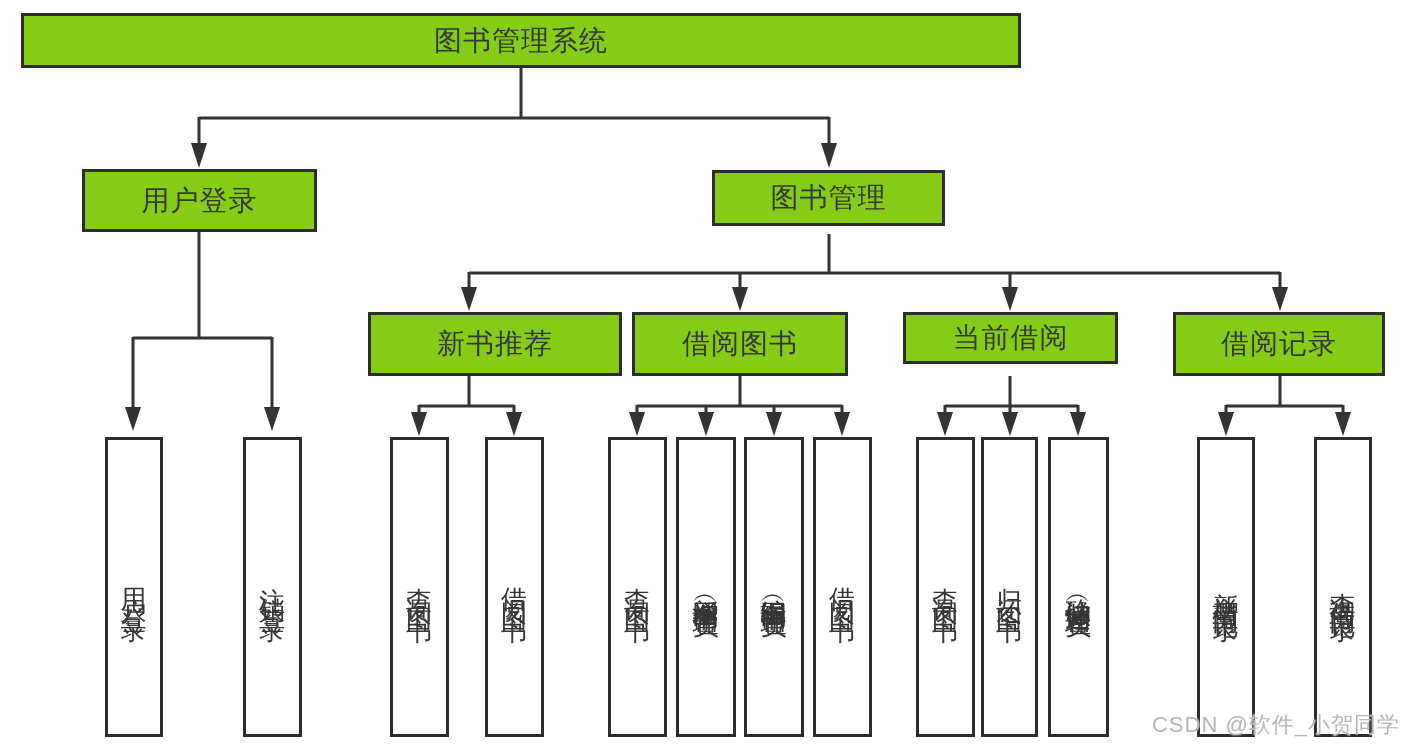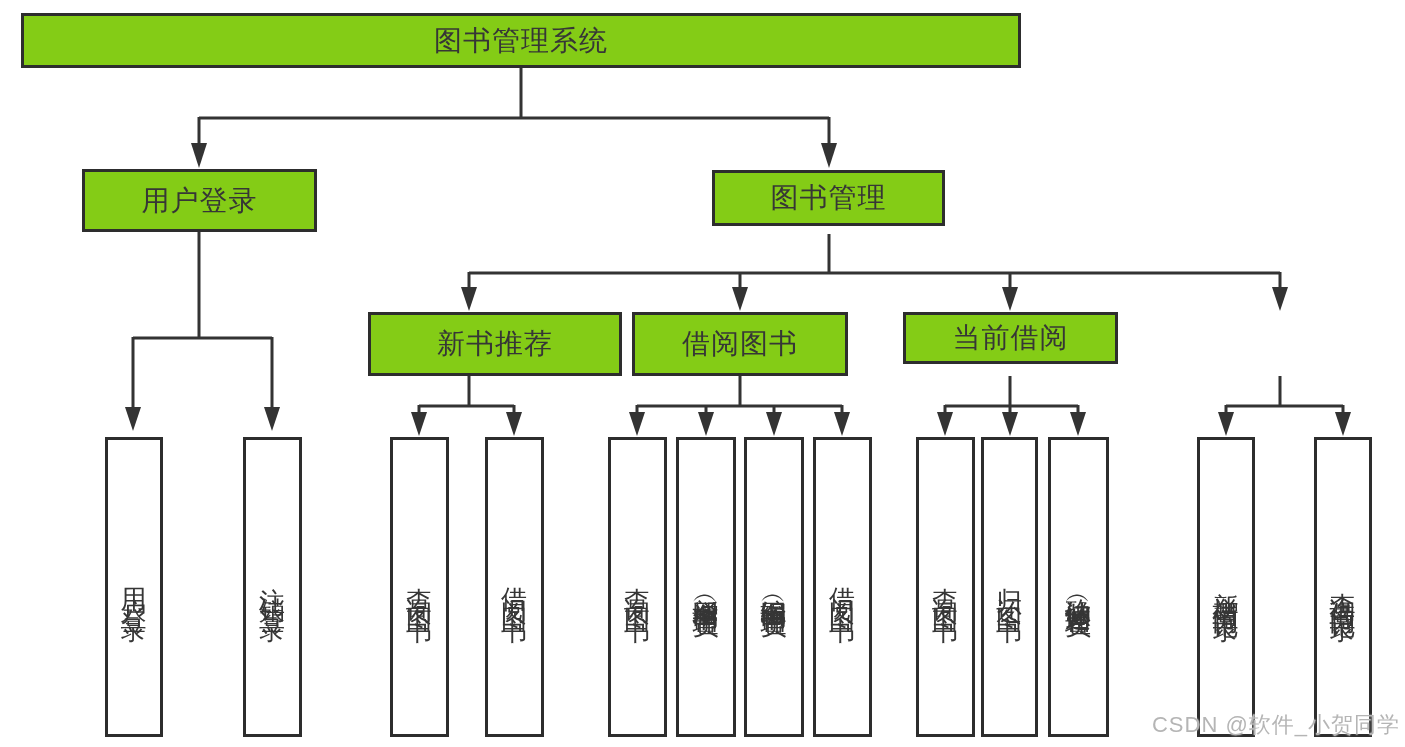--- a/index.html
+++ b/index.html
@@ -81,20 +81,21 @@
   </svg>
 
   <div class="node" style="left:21px; top:13px; width:1000px; height:55px;">图书管理系统</div>
 
   <div class="node" style="left:82px; top:169px; width:235px; height:63px;">用户登录</div>
   <div class="node" style="left:712px; top:170px; width:233px; height:56px;">图书管理</div>
 
   <div class="node" style="left:368px; top:312px; width:254px; height:64px;">新书推荐</div>
   <div class="node" style="left:632px; top:312px; width:216px; height:64px;">借阅图书</div>
   <div class="node" style="left:903px; top:312px; width:215px; height:52px;">当前借阅</div>
+  <div class="node" style="left:1173px; top:312px; width:212px; height:64px;">借阅记录</div>
 
   <div class="leaf ls4" style="left:105px; width:58px;">
     <span>用户登录</span>
     </div>
   <div class="leaf ls4" style="left:243px; width:59px;">
     <span>注销登录</span>
     </div>
   <div class="leaf ls4" style="left:390px; width:59px;">
     <span>查询图书</span>
     </div>

